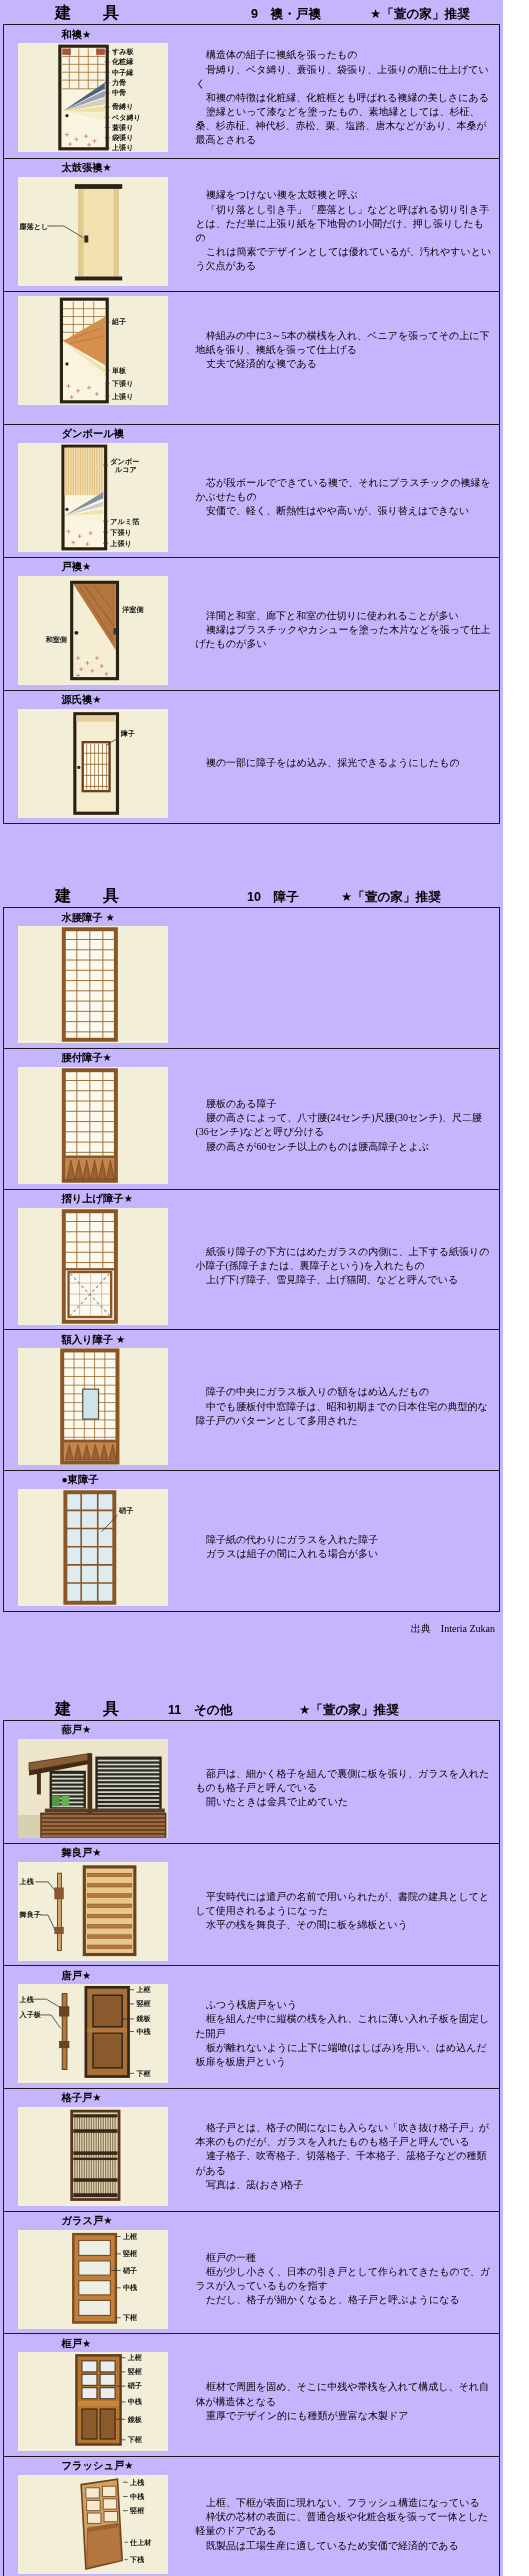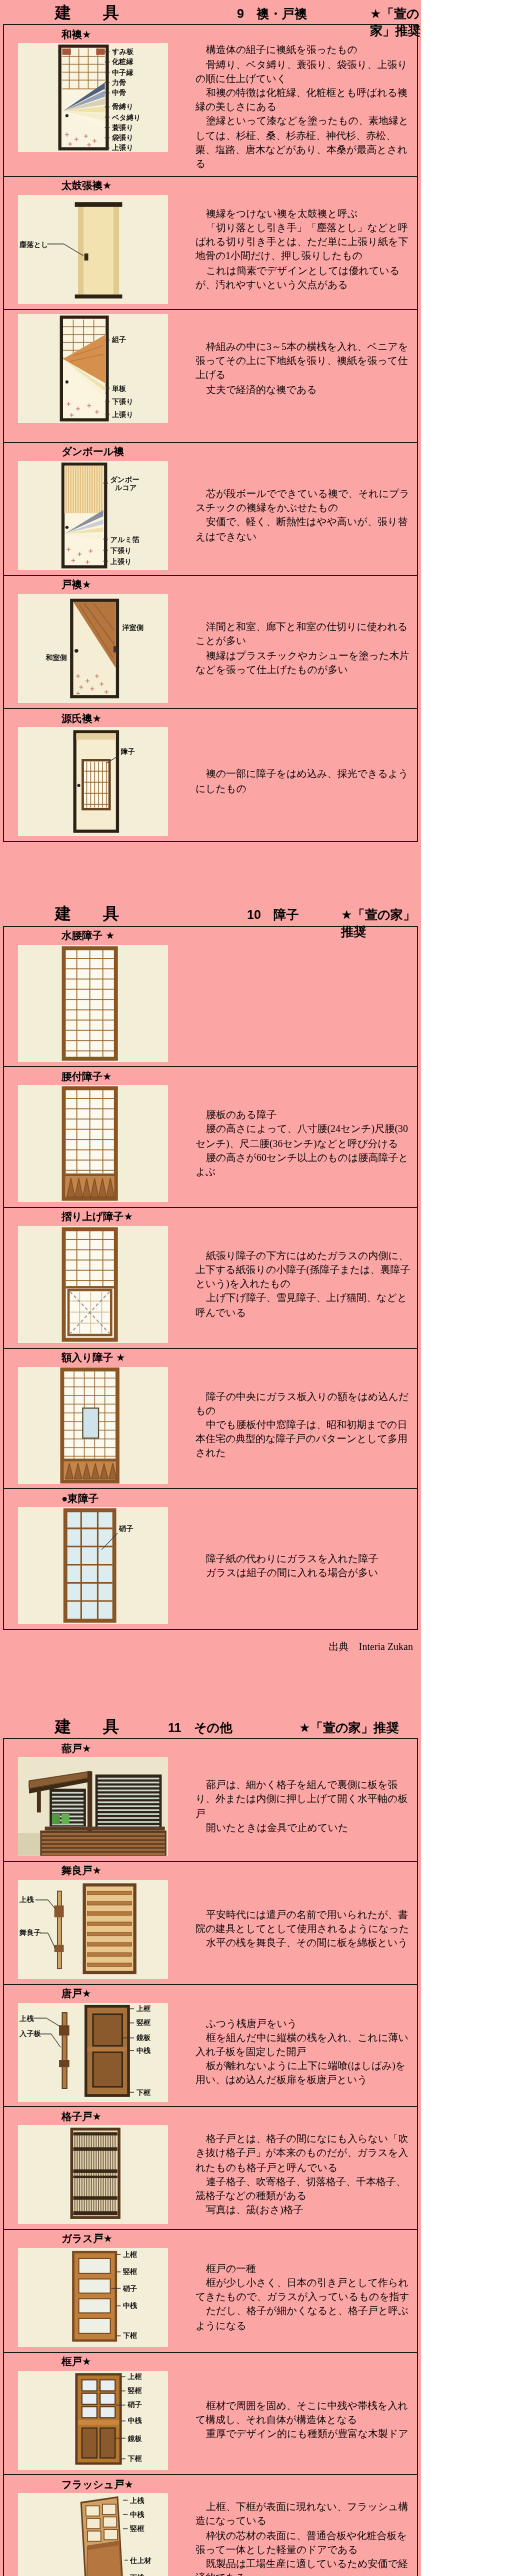--- a/index.html
+++ b/index.html
@@ -1,23 +1,23 @@
 <!DOCTYPE html>
 <html style="font-size:12.6px"><head>
 <meta charset="utf-8">
 <style>
   html,body{margin:0;padding:0;background:#fff;}
-  .sheet{width:421px;height:2576px;position:relative;overflow:hidden;background:#fca5a5;
+  .sheet{width:503px;height:2576px;position:relative;overflow:hidden;background:#c4b5fd;
          font-family:"Liberation Sans","DejaVu Sans",sans-serif;color:#000;}
   .sec{display:block;}
   .sec-header{position:relative;height:21.3px;font-weight:bold;}
   .h-left{position:absolute;left:55px;top:0;font-size:16px;letter-spacing:8px;}
   .h-mid{position:absolute;top:3.2px;font-size:12.6px;}
   .h-right{position:absolute;top:3.2px;font-size:12.6px;}
-  .s9 .h-mid{left:237px}.s9 .h-right{left:370px}
+  .s9 .h-mid{left:251px}.s9 .h-right{left:370px}
   .s10 .h-mid{left:247px}.s10 .h-right{left:341px}
   .s11 .h-mid{left:168px}.s11 .h-right{left:299px}
   .tbl{margin:0 3.2px;border:1.6px solid #1b1b1b;}
   .row{padding:2.4px 4.7px 4.7px 14.2px;}
   .row + .row{border-top:1.6px solid #1b1b1b;}
   .s9 .row{min-height:125px}
   .s10 .row{min-height:126px}
   .s11 .row{min-height:111px}
   .row-title{padding-left:43px;font-size:10.3px;font-weight:bold;}
   .row-body{display:flex;align-items:flex-start;margin-top:1.6px;}
@@ -509,21 +509,21 @@
                 <rect x="30" y="96" width="156" height="3" fill="#9a6a3c"></rect>
                 <rect x="30" y="101" width="156" height="3" fill="#9a6a3c"></rect>
                 <rect x="30" y="106" width="156" height="3" fill="#9a6a3c"></rect>
                 <rect x="30" y="111" width="156" height="3" fill="#9a6a3c"></rect>
                 <rect x="30" y="116" width="156" height="3" fill="#9a6a3c"></rect>
                 <rect x="30" y="121" width="156" height="3" fill="#9a6a3c"></rect>
                 <rect x="0" y="96" width="28" height="29" fill="#d9d0b2"></rect>
               </svg>
             </div>
           <div class="desc">
-              <p>蔀戸は、細かく格子を組んで裏側に板を張り、外または内側に押し上げて開く水平軸の板戸</p>
+              <p>蔀戸は、細かく格子を組んで裏側に板を張り、ガラスを入れたものも格子戸と呼んでいる</p>
               <p>開いたときは金具で止めていた</p>
             </div>
         </div>
       </div>
       <div class="row">
         <div class="row-title">舞良戸★</div>
         <div class="row-body">
           <div class="figure">
               <svg width="150" height="99" viewBox="0 0 190 125" xmlns="http://www.w3.org/2000/svg">
                 <rect x="84" y="6" width="64" height="111" fill="#e8c68c" stroke="#6b4222" stroke-width="4"></rect>

